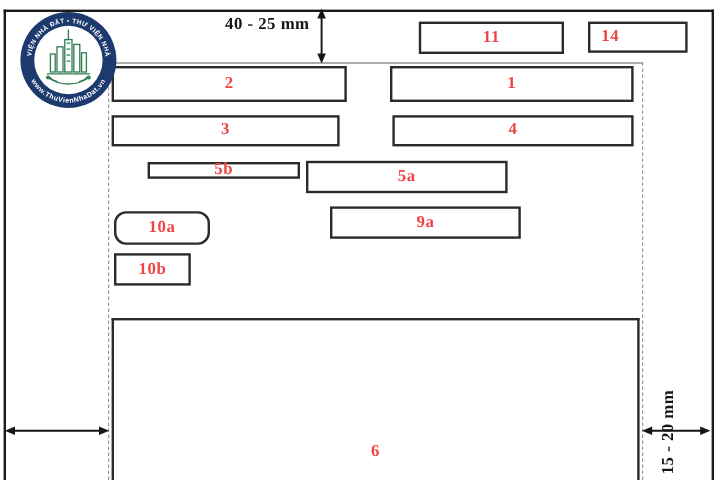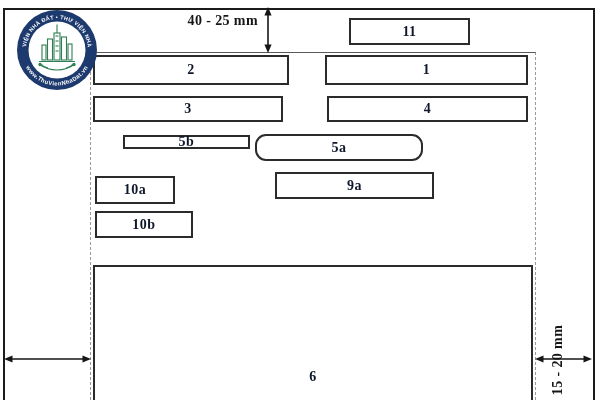--- a/index.html
+++ b/index.html
@@ -28,33 +28,33 @@
   
   .dbox {
     position: absolute;
     border: 2px solid #2b2b2b;
     box-sizing: border-box;
     background: #ffffff;
     display: flex; align-items: center; justify-content: center;
   }
   .dbox span {
     font: bold 14px "Liberation Serif", serif;
-    color: #0f172a; letter-spacing: .5px; line-height: 1;
+    color: #ef4444; letter-spacing: .5px; line-height: 1;
   }
   .b11  { left: 349px; top: 18px;  width: 121px; height: 27px; }
   .b14  { left: 490px; top: 18px;  width: 83px;  height: 26px; justify-content: flex-start; padding-left: 9px; }
   .b2   { left: 93px;  top: 55px;  width: 196px; height: 30px; }
   .b1   { left: 325px; top: 55px;  width: 203px; height: 30px; }
   .b3   { left: 93px;  top: 96px;  width: 190px; height: 26px; }
   .b4   { left: 327px; top: 96px;  width: 201px; height: 26px; }
   .b5b  { left: 123px; top: 135px; width: 127px; height: 14px; }
-  .b5a  { left: 255px; top: 134px; width: 168px; height: 27px; border-radius: 11px; }
-  .b10a { left: 95px;  top: 176px; width: 80px;  height: 28px; }
+  .b5a  { left: 255px; top: 134px; width: 168px; height: 27px; }
+  .b10a { left: 95px;  top: 176px; width: 80px;  height: 28px; border-radius: 10px; }
   .b9a  { left: 275px; top: 172px; width: 159px; height: 27px; }
-  .b10b { left: 95px;  top: 211px; width: 98px;  height: 27px; }
+  .b10b { left: 95px;  top: 211px; width: 64px;  height: 27px; }
   .b6   { left: 93px;  top: 265px; width: 440px; height: 136px; border-bottom: none; align-items: flex-start; }
   .b6 span { position: absolute; top: 103px; left: 0; right: 0; text-align: center; }
   
   .dim-label {
     position: absolute;
     font: bold 14px "Liberation Serif", serif;
     color: #161616; letter-spacing: .4px; line-height: 16px;
     white-space: nowrap;
   }
   .dim-top   { left: 158px; top: 13px; width: 100px; text-align: right; }
@@ -82,20 +82,23 @@
 <body>
 
 <div class="stage">
 
   <div class="outer-frame"></div>
 
   <div class="page-frame"></div>
 
   <div class="dbox b11">
       <span>11</span>
+    </div>
+  <div class="dbox b14">
+      <span>14</span>
     </div>
   <div class="dbox b2">
       <span>2</span>
     </div>
   <div class="dbox b1">
       <span>1</span>
     </div>
   <div class="dbox b3">
       <span>3</span>
     </div>

